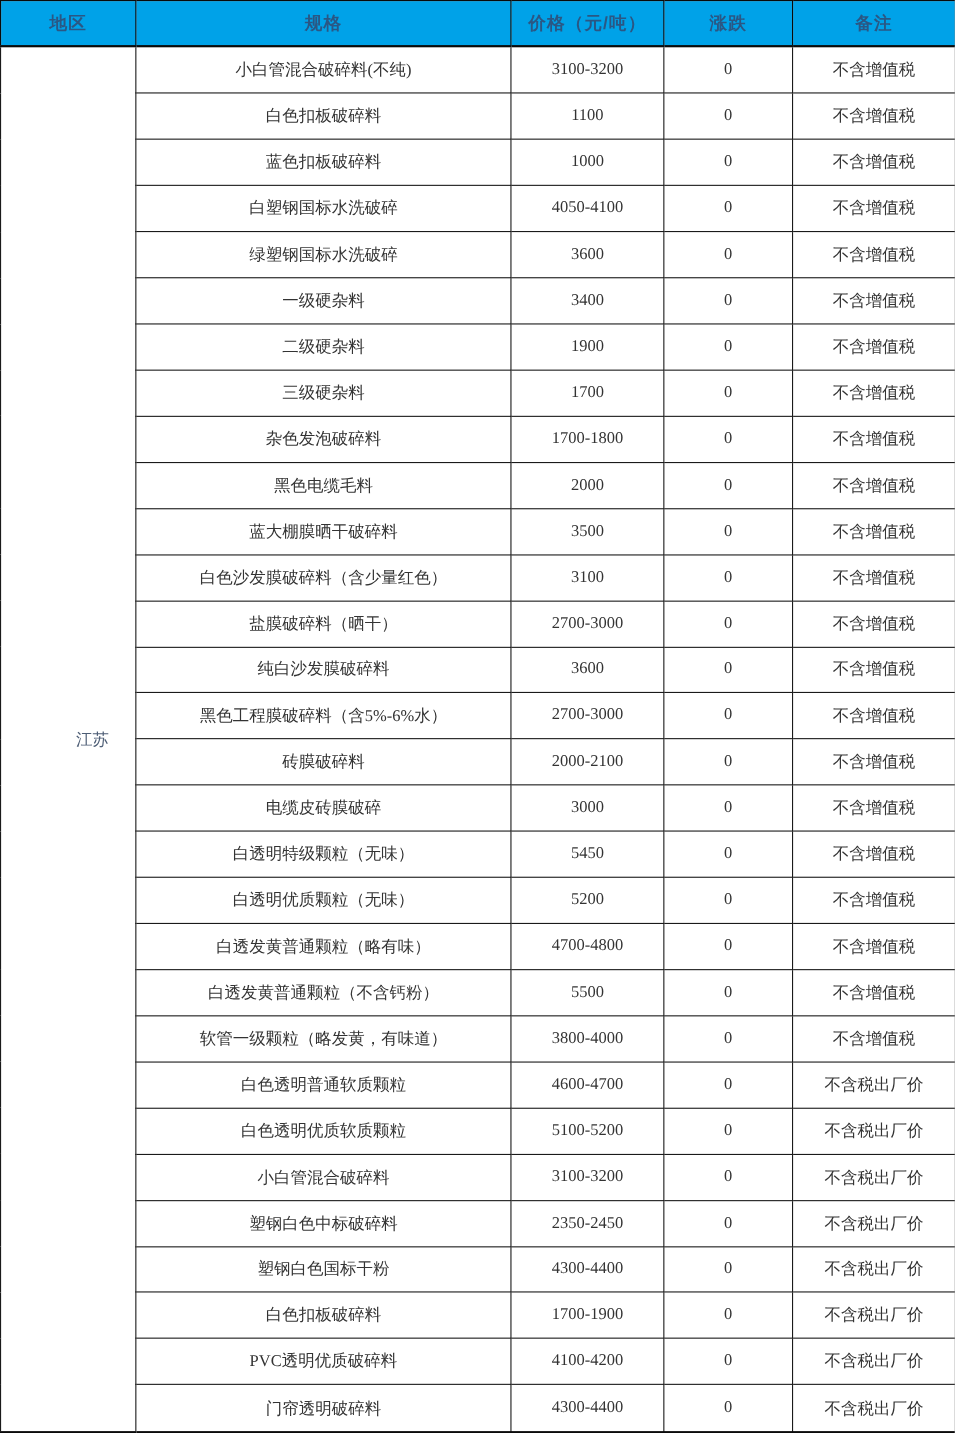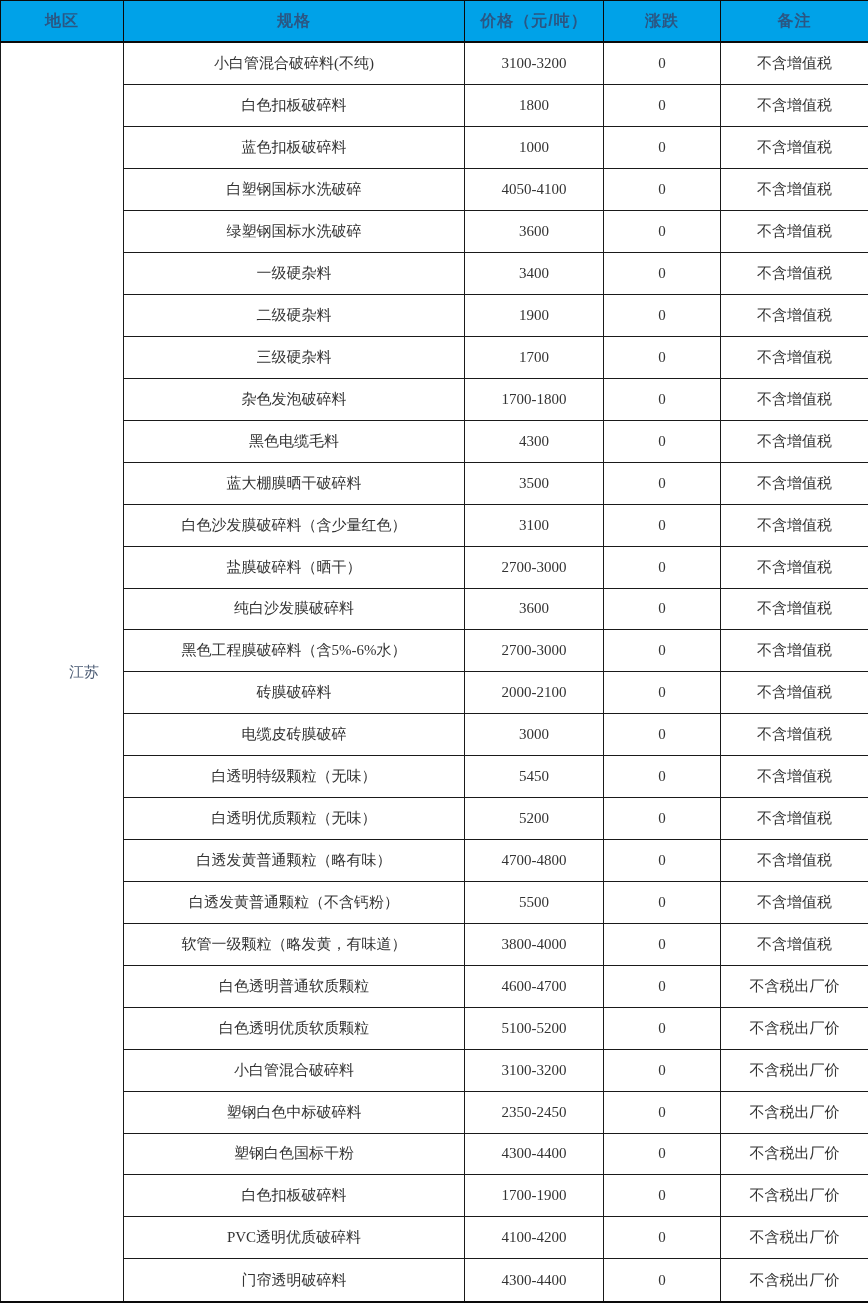--- a/index.html
+++ b/index.html
@@ -77,21 +77,21 @@
   <tbody id="table-body">
       <tr>
         <td class="region-cell" rowspan="30">江苏</td>
         <td>小白管混合破碎料(不纯)</td>
         <td>3100-3200</td>
         <td>0</td>
         <td>不含增值税</td>
       </tr>
       <tr>
         <td>白色扣板破碎料</td>
-        <td>1800</td>
+        <td>1100</td>
         <td>0</td>
         <td>不含增值税</td>
       </tr>
       <tr>
         <td>蓝色扣板破碎料</td>
         <td>1000</td>
         <td>0</td>
         <td>不含增值税</td>
       </tr>
       <tr>
@@ -125,21 +125,21 @@
         <td>不含增值税</td>
       </tr>
       <tr>
         <td>杂色发泡破碎料</td>
         <td>1700-1800</td>
         <td>0</td>
         <td>不含增值税</td>
       </tr>
       <tr>
         <td>黑色电缆毛料</td>
-        <td>4300</td>
+        <td>2000</td>
         <td>0</td>
         <td>不含增值税</td>
       </tr>
       <tr>
         <td>蓝大棚膜晒干破碎料</td>
         <td>3500</td>
         <td>0</td>
         <td>不含增值税</td>
       </tr>
       <tr>

